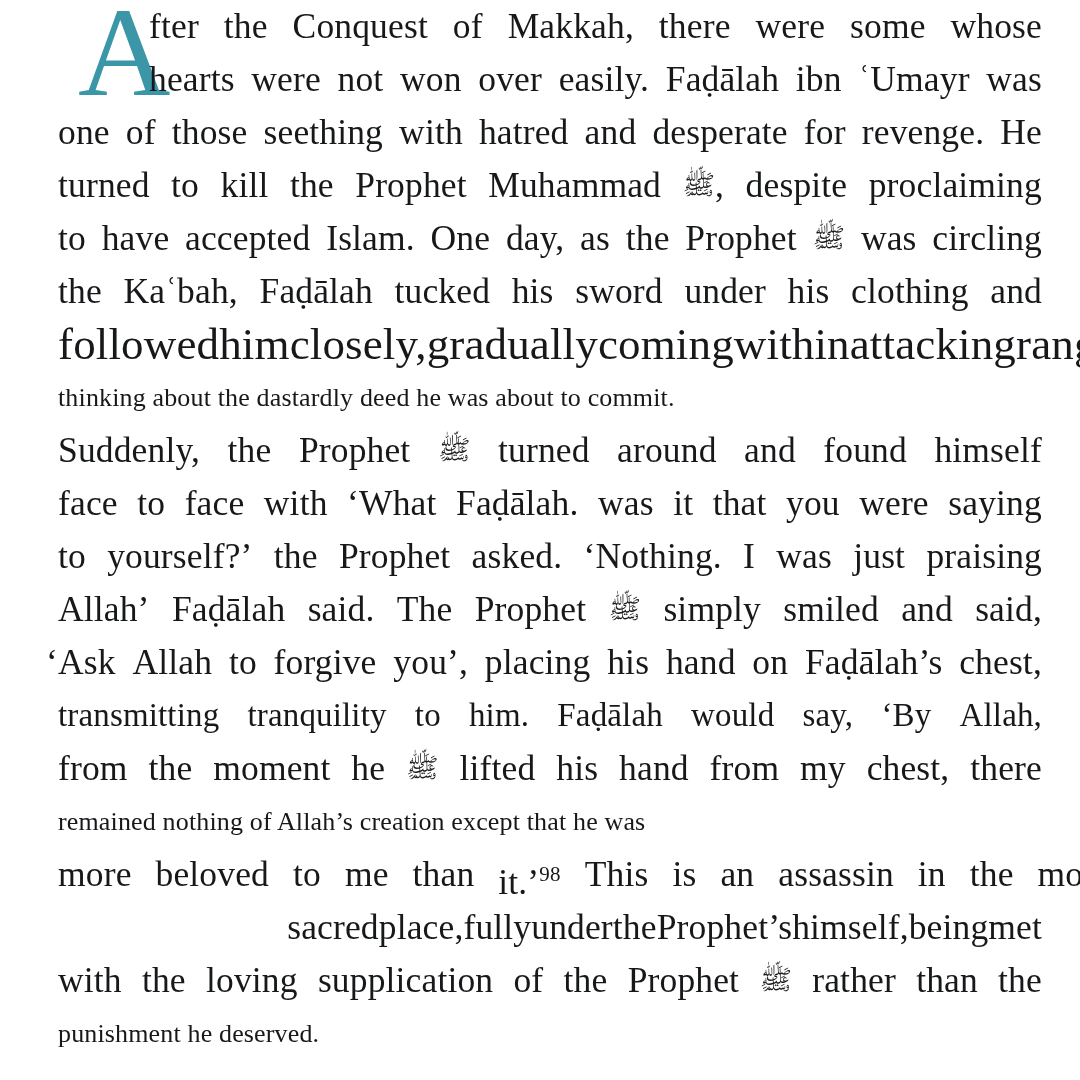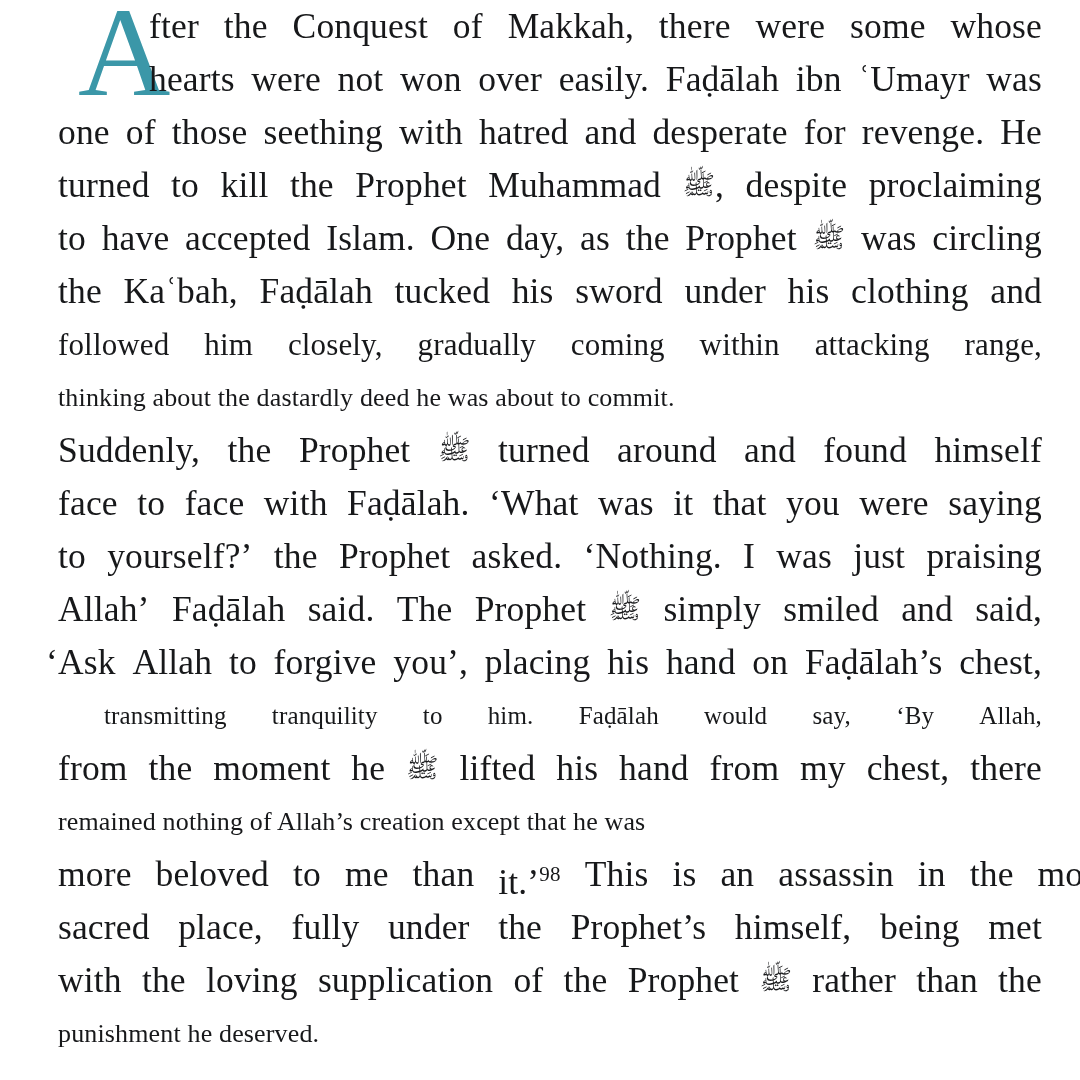--- a/index.html
+++ b/index.html
@@ -169,21 +169,21 @@
         <span class="w"><span>Kaʿbah,</span></span>
         <span class="w"><span>Faḍālah</span></span>
         <span class="w"><span>tucked</span></span>
         <span class="w"><span>his</span></span>
         <span class="w"><span>sword</span></span>
         <span class="w"><span>under</span></span>
         <span class="w"><span>his</span></span>
         <span class="w"><span>clothing</span></span>
         <span class="w"><span>and</span></span>
       </div>
-      <div class="line justify" style="font-size: 31px; text-align: right;">
+      <div class="line justify" style="font-size: 45px; text-align: right;">
         <span class="w"><span>followed</span></span>
         <span class="w"><span>him</span></span>
         <span class="w"><span>closely,</span></span>
         <span class="w"><span>gradually</span></span>
         <span class="w"><span>coming</span></span>
         <span class="w"><span>within</span></span>
         <span class="w"><span>attacking</span></span>
         <span class="w"><span>range,</span></span>
       </div>
       <div class="line last"><span class="w"><span>thinking</span></span> <span class="w"><span>about</span></span> <span class="w"><span>the</span></span> <span class="w"><span>dastardly</span></span> <span class="w"><span>deed</span></span> <span class="w"><span>he</span></span> <span class="w"><span>was</span></span> <span class="w"><span>about</span></span> <span class="w"><span>to</span></span> <span class="w"><span>commit.</span></span></div>
@@ -196,22 +196,22 @@
         <span class="w"><span>around</span></span>
         <span class="w"><span>and</span></span>
         <span class="w"><span>found</span></span>
         <span class="w"><span>himself</span></span>
       </div>
       <div class="line justify" style="font-size: 35.5px;">
         <span class="w"><span>face</span></span>
         <span class="w"><span>to</span></span>
         <span class="w"><span>face</span></span>
         <span class="w"><span>with</span></span>
+        <span class="w"><span>‘What</span></span>
         <span class="w"><span>Faḍālah.</span></span>
-        <span class="w"><span>‘What</span></span>
         <span class="w"><span>was</span></span>
         <span class="w"><span>it</span></span>
         <span class="w"><span>that</span></span>
         <span class="w"><span>you</span></span>
         <span class="w"><span>were</span></span>
         <span class="w"><span>saying</span></span>
       </div>
       <div class="line justify" style="font-size: 35.5px;">
         <span class="w"><span>to</span></span>
         <span class="w"><span>yourself?’</span></span>
@@ -242,21 +242,21 @@
         <span class="w"><span>to</span></span>
         <span class="w"><span>forgive</span></span>
         <span class="w"><span>you’,</span></span>
         <span class="w"><span>placing</span></span>
         <span class="w"><span>his</span></span>
         <span class="w"><span>hand</span></span>
         <span class="w"><span>on</span></span>
         <span class="w"><span>Faḍālah’s</span></span>
         <span class="w"><span>chest,</span></span>
       </div>
-      <div class="line justify" style="font-size: 25px; margin-left: 46px;">
+      <div class="line justify" style="font-size: 33px;">
         <span class="w"><span>transmitting</span></span>
         <span class="w"><span>tranquility</span></span>
         <span class="w"><span>to</span></span>
         <span class="w"><span>him.</span></span>
         <span class="w"><span>Faḍālah</span></span>
         <span class="w"><span>would</span></span>
         <span class="w"><span>say,</span></span>
         <span class="w"><span>‘By</span></span>
         <span class="w"><span>Allah,</span></span>
       </div>
@@ -283,21 +283,21 @@
         <span class="w"><span>than</span></span>
         <span class="w"><span>it.’</span><span class="fn">98</span></span>
         <span class="w"><span>This</span></span>
         <span class="w"><span>is</span></span>
         <span class="w"><span>an</span></span>
         <span class="w"><span>assassin</span></span>
         <span class="w"><span>in</span></span>
         <span class="w"><span>the</span></span>
         <span class="w"><span>most</span></span>
       </div>
-      <div class="line justify" style="font-size: 35.5px;">
+      <div class="line justify" style="font-size: 35.5px; justify-content: flex-end;">
         <span class="w"><span>sacred</span></span>
         <span class="w"><span>place,</span></span>
         <span class="w"><span>fully</span></span>
         <span class="w"><span>under</span></span>
         <span class="w"><span>the</span></span>
         <span class="w"><span>Prophet’s</span></span>
         <span class="w"><span>himself,</span></span>
         <span class="w"><span>being</span></span>
         <span class="w"><span>met</span></span>
       </div>

